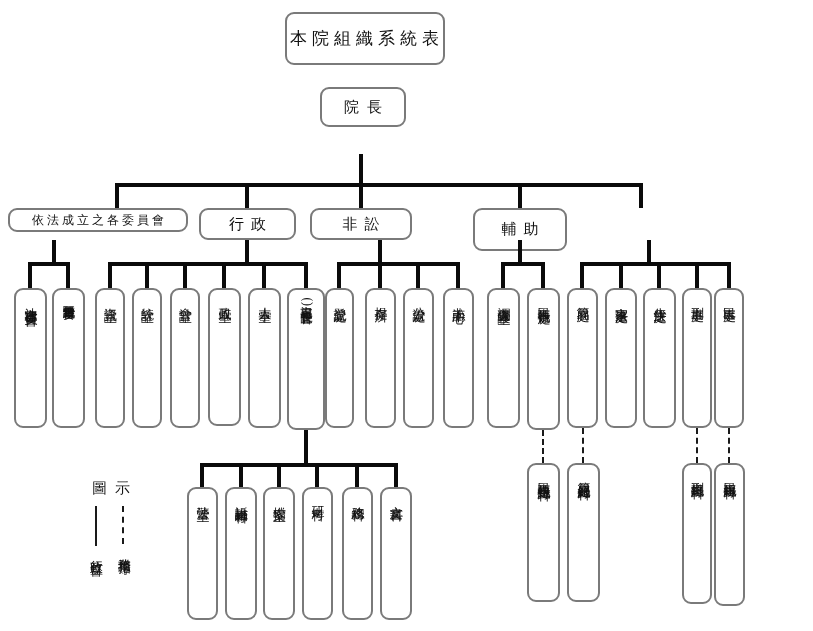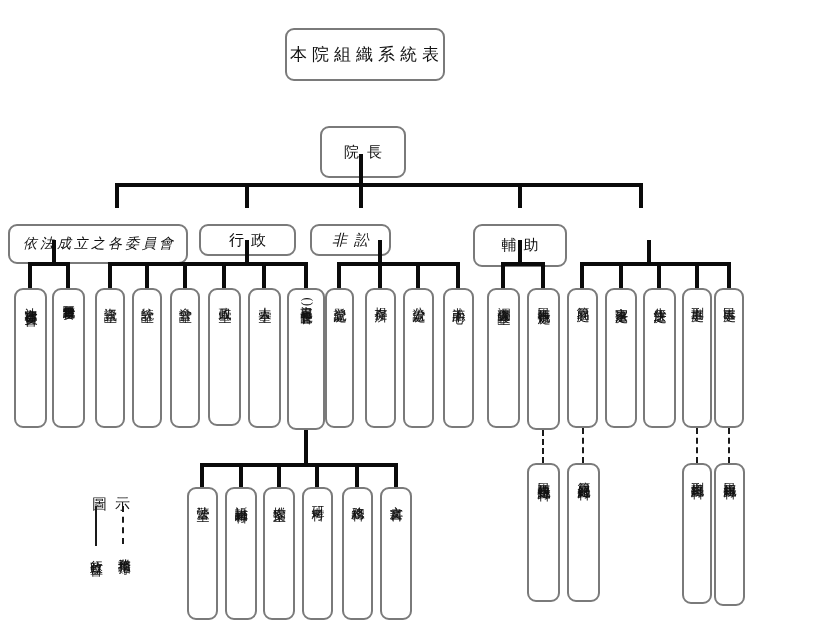--- a/index.html
+++ b/index.html
@@ -6,54 +6,54 @@
   .canvas{
     position:relative;width:813px;height:631px;background:#ffffff;overflow:hidden;
     font-family:"DejaVu Serif","Liberation Serif",serif;color:#111;
   }
   .node{
     position:absolute;box-sizing:border-box;background:#fff;
     border:2px solid #7a7a7a;border-radius:9px;
   }
   .h-node{
     display:flex;align-items:center;justify-content:center;
-    font-size:15px;letter-spacing:4px;text-indent:4px;white-space:nowrap;margin-top:16px;
+    font-size:15px;letter-spacing:4px;text-indent:4px;white-space:nowrap;
   }
   .v-node{
     writing-mode:vertical-rl;text-orientation:mixed;
     display:flex;justify-content:flex-start;align-items:center;
     padding-top:7px;font-size:13px;line-height:1.4;letter-spacing:1px;
   }
   .v-node.loose{line-height:1.7;}
   .v-node.tight{font-size:12px;line-height:1.25;letter-spacing:0;}
   .noborder{border:none;background:transparent;}
   .sline{position:absolute;background:#0a0a0a;}
   .dline{position:absolute;width:0;border-left:2px dashed #1a1a1a;}
   .tline{position:absolute;background:#1a1a1a;}
 </style>
 </head>
 <body>
 
 <div class="canvas">
 
   <div class="node h-node" style="left:285px;top:12px;width:160px;height:53px;font-size:17px;letter-spacing:5px;">本院組織系統表</div>
 
-  <div class="node h-node" style="left:320px;top:110px;width:86px;height:52px;letter-spacing:8px;text-indent:8px;">院長</div>
+  <div class="node h-node" style="left:320px;top:87px;width:86px;height:40px;letter-spacing:8px;text-indent:8px;">院長</div>
 
   <div class="sline" style="left:359px;top:154px;width:4px;height:33px;"></div>
   <div class="sline" style="left:115px;top:183px;width:528px;height:4px;"></div>
   <div class="sline" style="left:115px;top:183px;width:4px;height:25px;"></div>
   <div class="sline" style="left:245px;top:183px;width:4px;height:25px;"></div>
   <div class="sline" style="left:359px;top:183px;width:4px;height:25px;"></div>
   <div class="sline" style="left:518px;top:183px;width:4px;height:25px;"></div>
   <div class="sline" style="left:639px;top:183px;width:4px;height:25px;"></div>
 
-  <div class="node h-node" style="left:8px;top:208px;width:180px;height:40px;font-size:14px;letter-spacing:3px;text-indent:3px;font-style:italic;">依法成立之各委員會</div>
+  <div class="node h-node" style="left:8px;top:208px;width:180px;height:24px;font-size:12px;letter-spacing:3px;text-indent:3px;">依法成立之各委員會</div>
   <div class="node h-node" style="left:199px;top:208px;width:97px;height:32px;letter-spacing:7px;text-indent:7px;">行政</div>
-  <div class="node h-node" style="left:310px;top:208px;width:81px;height:32px;letter-spacing:7px;text-indent:7px;font-style:italic;">非訟</div>
+  <div class="node h-node" style="left:310px;top:208px;width:102px;height:32px;letter-spacing:7px;text-indent:7px;">非訟</div>
   <div class="node h-node" style="left:473px;top:208px;width:94px;height:43px;letter-spacing:7px;text-indent:7px;">輔助</div>
 
   <div class="sline" style="left:52px;top:240px;width:4px;height:26px;"></div>
   <div class="sline" style="left:28px;top:262px;width:42px;height:4px;"></div>
   <div class="sline" style="left:28px;top:266px;width:4px;height:22px;"></div>
   <div class="sline" style="left:66px;top:266px;width:4px;height:22px;"></div>
 
   <div class="sline" style="left:245px;top:240px;width:4px;height:26px;"></div>
   <div class="sline" style="left:108px;top:262px;width:200px;height:4px;"></div>
   <div class="sline" style="left:108px;top:266px;width:4px;height:22px;"></div>

